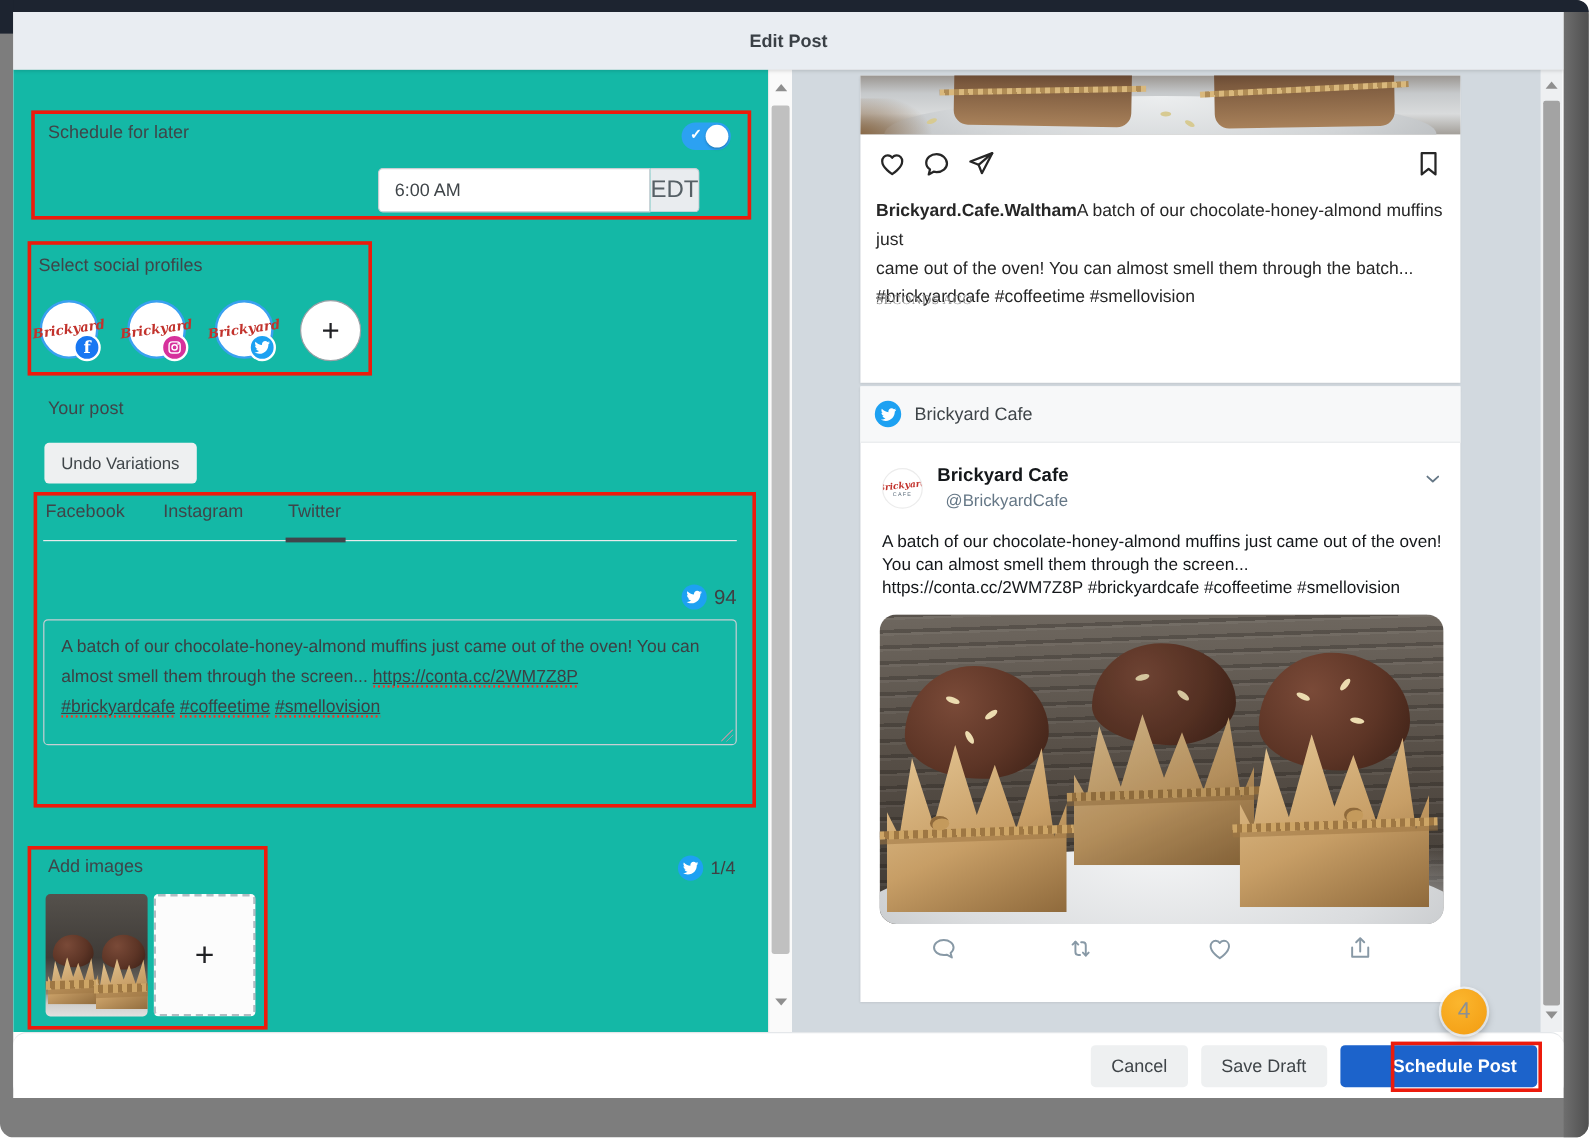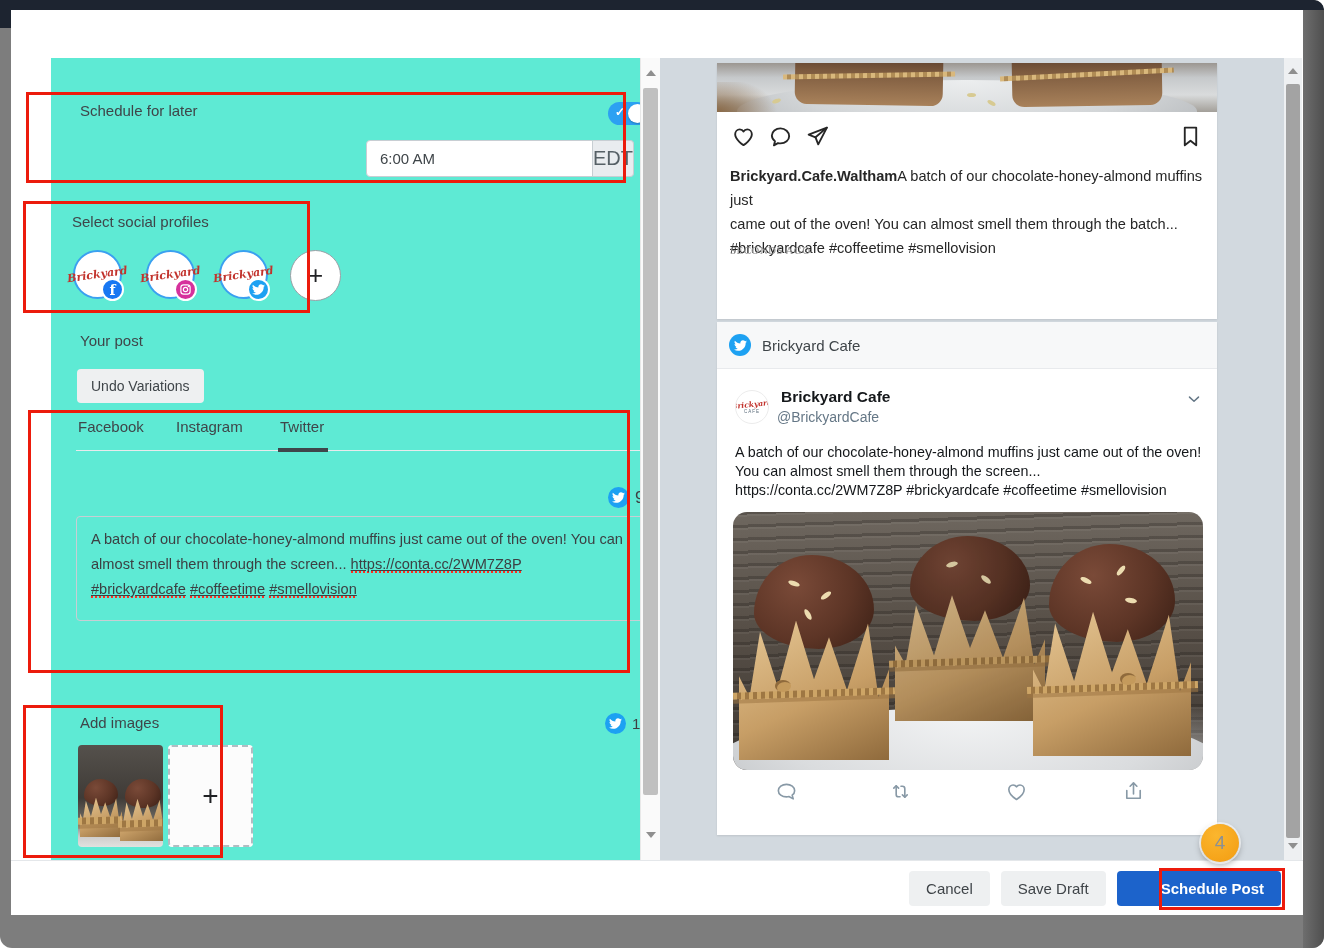--- a/index.html
+++ b/index.html
@@ -13,21 +13,21 @@
   .frame-topleft { position:absolute; top:0; left:0; width:11px; height:28px; background:#1d2430; }
 
   .app { position:absolute; left:11px; top:10px; right:21px; bottom:33px; background:#fff; overflow:hidden; }
 
   
   .dlg-header { position:absolute; left:0; top:0; width:100%; height:48px; background:#e9edf2; box-shadow:0 1px 3px rgba(0,0,0,.14); z-index:5; display:flex; align-items:center; justify-content:center; }
   .dlg-title { font-size:15px; font-weight:bold; color:#3a4046; }
 
   
   .main { position:absolute; left:0; top:48px; width:100%; height:802px; }
-  .left-panel { position:absolute; left:0; top:0; width:629px; height:100%; background:#5eead4;margin-left:40px; }
+  .left-panel { position:absolute; left:0; top:0; width:629px; height:100%; background:#14b8a6; }
   .right-panel { position:absolute; left:649px; top:0; width:624px; height:100%; background:#d2d9df; }
 
   
   .sb { position:absolute; top:0; height:100%; }
   .sb-left { left:629px; width:20px; background:#fafafa; border-left:1px solid #e8e8e8; }
   .sb-right { left:1273px; width:18px; background:#eef0f2; }
   .sb-thumb { position:absolute; left:2px; right:2px; border-radius:2px; }
   .sb-left .sb-thumb { top:30px; height:707px; background:#c0c0c0; }
   .sb-right .sb-thumb { top:26px; height:754px; background:#a3a3a3; }
   .arrow { position:absolute; left:50%; transform:translateX(-50%); width:0; height:0; border-left:5px solid transparent; border-right:5px solid transparent; }
@@ -36,21 +36,21 @@
 
   
   .lbl { font-size:15px; color:#3f4549; }
   .schedule-label { position:absolute; left:29px; top:44px; }
   .toggle { position:absolute; left:557px; top:44px; width:41px; height:23px; background:#2ca1f2; border-radius:12px; }
   .toggle .knob { position:absolute; right:2px; top:2px; width:19px; height:19px; border-radius:50%; background:#fff; box-shadow:0 1px 2px rgba(0,0,0,.25); }
   .toggle::before { content:"✓"; position:absolute; left:7px; top:3px; color:#fff; font-size:12px; font-weight:bold; }
 
   .field { position:absolute; height:37px; border:1px solid #c8ced3; border-radius:4px; background:#fff; font-size:15px; color:#3f4549; padding:0 13px; font-family:"Liberation Sans",sans-serif; }
   .date-field { left:26px; top:82px; width:275px; }
-  .time-group { position:absolute; left:315px; top:82px; width:243px; height:37px; display:flex; }
+  .time-group { position:absolute; left:304px; top:82px; width:243px; height:37px; display:flex; }
   .time-field { flex:1; border:1px solid #c8ced3; border-radius:4px 0 0 4px; font-size:15px; color:#3f4549; padding:0 13px; font-family:"Liberation Sans",sans-serif; }
   .tz-seg { width:53px; background:#e9ecef; border:1px solid #c8ced3; border-left:none; border-radius:0 4px 4px 0; display:flex; align-items:center; justify-content:center; font-size:20px; color:#566066; }
 
   .profiles-label { position:absolute; left:21px; top:155px; }
   .avatar { position:absolute; top:192px; width:49px; height:49px; border-radius:50%; background:#fff; border:2px solid #3aa0f0; display:flex; align-items:center; justify-content:center; }
   .avatar .script { font-family:"DejaVu Serif", serif; font-style:italic; font-weight:bold; color:#c2322c; font-size:11px; transform:rotate(-8deg); white-space:nowrap; }
   .badge { position:absolute; right:-4px; bottom:-4px; width:23px; height:23px; border-radius:50%; border:2px solid #fff; display:flex; align-items:center; justify-content:center; }
   .badge-fb { background:#1877f2; }
   .badge-fb::before { content:"f"; color:#fff; font-weight:bold; font-size:14px; font-family:"DejaVu Serif",serif; }
   .badge-ig { background:#d6319c; }
@@ -101,21 +101,21 @@
   .ig-caption b { font-weight:bold; }
   .ig-time { position:absolute; left:13px; top:181px; font-size:11px; letter-spacing:.4px; color:#8e8e8e;font-family:Liberation Serif, serif; }
 
   .tw-header { position:absolute; left:0; top:0; width:100%; height:47px; background:#f7f8f9; border-bottom:1px solid #e8eaed; display:flex; align-items:center; padding:0 12px; gap:11px; }
   .tw-header .tw-circle { width:22px; height:22px; }
   .tw-channel { font-size:15px; color:#3f4549; }
   .tw-avatar { position:absolute; left:18px; top:68px; width:34px; height:34px; border-radius:50%; background:#fff; border:1px solid #ececec; display:flex; flex-direction:column; align-items:center; justify-content:center; overflow:hidden; }
   .tw-avatar .script { font-family:"DejaVu Serif",serif; font-style:italic; font-weight:bold; color:#c2322c; font-size:7.5px; transform:rotate(-6deg); white-space:nowrap; }
   .tw-avatar .sub { font-size:4.5px; letter-spacing:1px; color:#5a6b7a; }
   .tw-name { position:absolute; left:64px; top:66px; font-size:15.5px; font-weight:bold; color:#14171a; }
-  .tw-handle { position:absolute; left:60px; top:87px; font-size:14px; color:#657786; }
+  .tw-handle { position:absolute; left:71px; top:87px; font-size:14px; color:#657786; }
   .tw-chevron { position:absolute; right:14px; top:68px; }
   .tw-chevron svg { width:18px; height:18px; stroke:#657786; fill:none; stroke-width:2; stroke-linecap:round; stroke-linejoin:round; }
   .tw-text { position:absolute; left:18px; top:121px; width:468px; font-size:14.3px; line-height:19px; color:#14171a; }
 
   .tw-photo { position:absolute; left:16px; top:190px; width:470px; height:258px; border-radius:14px; overflow:hidden;
     background:
       radial-gradient(120% 70% at 80% 108%, rgba(226,228,230,.95) 0%, rgba(226,228,230,0) 50%),
       repeating-linear-gradient(178deg, rgba(15,12,10,.22) 0 3px, rgba(255,255,255,.05) 3px 5px, transparent 5px 13px),
       linear-gradient(180deg,#6e675f 0%, #574f47 45%, #3f3933 100%); }
   .plate { position:absolute; left:-24px; right:-24px; bottom:-62px; height:125px; border-radius:50%; background:radial-gradient(ellipse at 50% 0%, #f4f5f6 0%, #dadcde 55%, #b6b9bc 100%); }
@@ -125,40 +125,43 @@
     clip-path:polygon(0 100%, 0 40%, 7% 55%, 14% 8%, 26% 48%, 38% 0%, 50% 42%, 60% 12%, 72% 50%, 86% 2%, 93% 55%, 100% 35%, 100% 100%); }
   .mf-twine { position:absolute; left:-4%; width:108%; top:66%; height:7px; background:repeating-linear-gradient(90deg,#cda566 0 4px, #9e7743 4px 8px); transform:rotate(-2deg); box-shadow:0 4px 0 rgba(158,119,67,.55); }
   .mf-bow { position:absolute; left:24%; top:61%; width:16px; height:12px; border-radius:50%; background:#c49a5c; box-shadow:2px 2px 0 #8f6a3c inset; }
   .alm { position:absolute; width:12px; height:5px; border-radius:50%; background:#ecdcb0; }
 
   .tw-actions { position:absolute; left:0; top:448px; width:100%; height:46px; display:flex; align-items:center; }
   .tw-act { position:absolute; }
   .tw-act svg { width:23px; height:23px; stroke:#8899a6; fill:none; stroke-width:1.7; stroke-linecap:round; stroke-linejoin:round; }
 
   
-  .footer { position:absolute; left:0; top:850px; width:100%; height:55px; background:#fff; border-top:1px solid #e4e7ea; display:flex; align-items:center; justify-content:flex-end; gap:11px; padding-right:22px; z-index:6; }
+  .footer { position:absolute; left:0; top:850px; width:100%; height:55px; background:#fff; border-top:1px solid #e4e7ea; display:flex; align-items:center; justify-content:flex-end; gap:11px; padding-right:22px; z-index:6;border-radius:11px; }
   .btn { height:35px; border:none; border-radius:4px; font-size:15px; font-family:"Liberation Sans",sans-serif; padding:0 17px; }
   .btn-gray { background:#eef0f1; color:#3f4448; }
   .btn-primary { background:#1c63cb; color:#fff; font-weight:bold;padding-left:44px; }
 
   
   .red-box { position:absolute; border:3px solid #ec1b0c; z-index:40; pointer-events:none; }
   .step-badge { position:absolute; left:1201px; top:824px; width:38px; height:38px; border-radius:50%; background:radial-gradient(circle at 40% 30%, #fbb62e, #f39c11); box-shadow:0 0 0 2px rgba(255,255,255,.6), 0 3px 7px rgba(0,0,0,.35); z-index:60; display:flex; align-items:center; justify-content:center; font-size:19px; color:#8b9095; }
 </style>
 </head>
 <body>
 
 <div class="stage">
   <div class="window">
     <div class="frame-right"></div>
     <div class="frame-top"></div>
     <div class="frame-topleft"></div>
 
     <div class="app">
 
+      <div class="dlg-header">
+        <span class="dlg-title">Edit Post</span>
+      </div>
 
       <div class="main">
 
         <div class="left-panel">
 
           <span class="lbl schedule-label">Schedule for later</span>
           <div class="toggle">
             <div class="knob"></div>
           </div>
           <div class="time-group">

